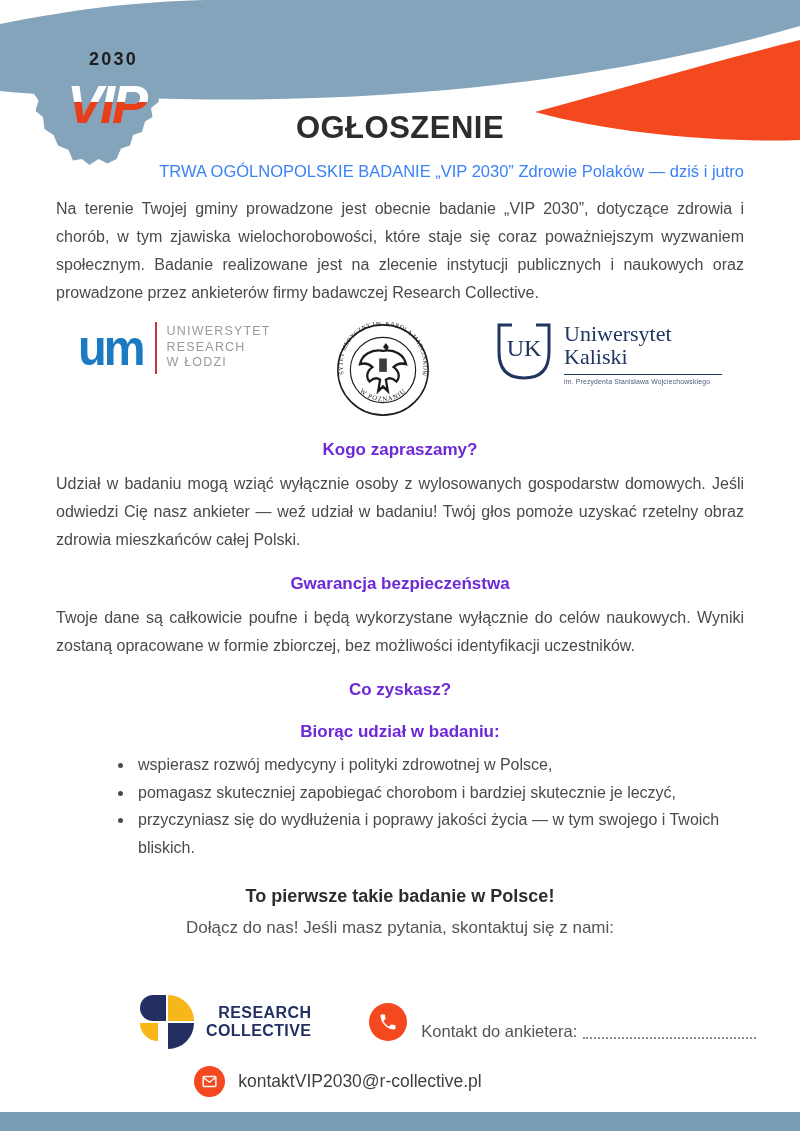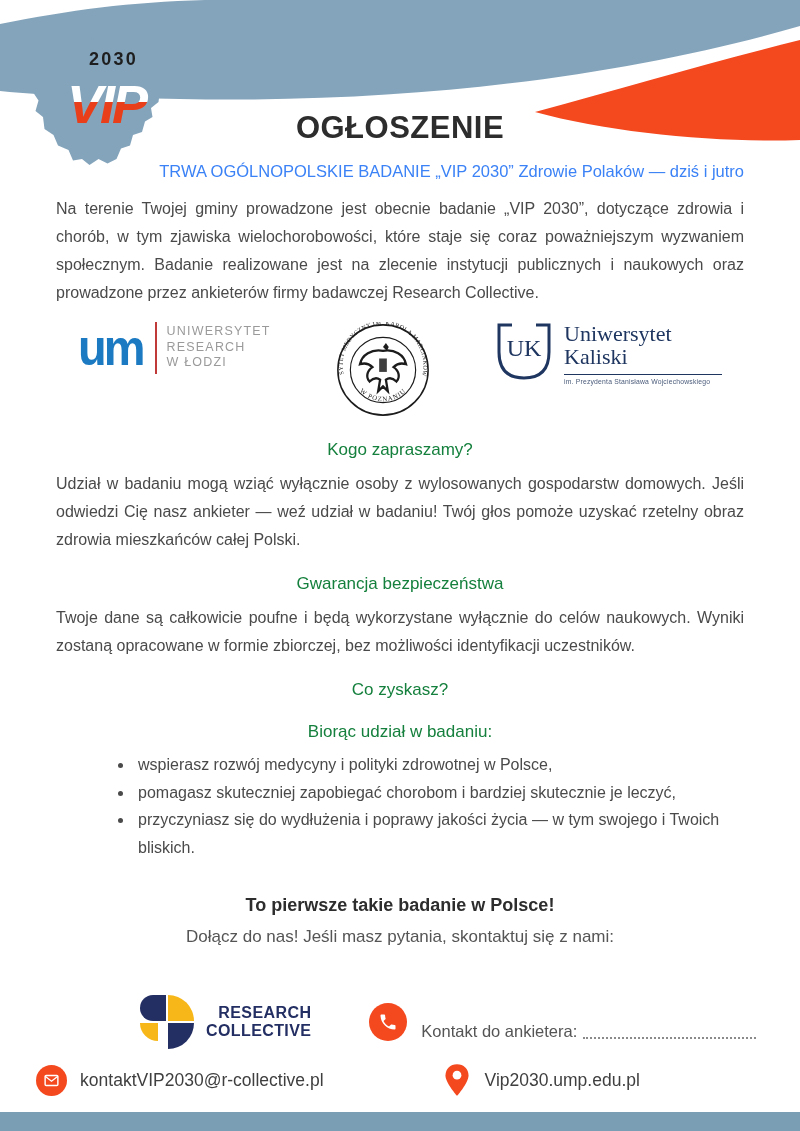--- a/index.html
+++ b/index.html
@@ -29,24 +29,24 @@
   .um-text{padding-left:10px;font-size:12.5px;line-height:1.25;letter-spacing:1.2px;
            color:#9A9A9A;font-weight:400;}
   .seal{width:96px;height:96px;}
   .uk-logo{display:flex;align-items:flex-start;}
   .uk-mark{width:56px;height:62px;margin-right:12px;}
   .uk-textblock{color:#1F3660;}
   .uk-name{font-family:"Liberation Serif",serif;font-size:22px;line-height:1.08;}
   .uk-rule{height:1px;background:#1F3660;margin:5px 0 3px;width:158px;}
   .uk-sub{font-size:6.8px;color:#4a5b7a;letter-spacing:.2px;}
   
-  .h3{margin:22px 0 0;text-align:center;font-size:17px;font-weight:400;color:#15803d;}
+  .h3{margin:22px 0 0;text-align:center;font-size:17px;font-weight:700;color:#6d28d9;}
   .bullets{margin:9px 0 0;padding-left:78px;font-size:16px;line-height:1.72;color:#4a4a4a;}
   .bullets li{padding-left:4px;margin:0;}
-  .closing-h{margin:34px 0 0;text-align:center;font-size:18px;font-weight:700;color:#2d2d2d;}
+  .closing-h{margin:25px 0 0;text-align:center;font-size:18px;font-weight:700;color:#2d2d2d;}
   .closing-line{margin:11px 0 0;text-align:center;font-size:17px;color:#555;}
   
   .rc-row{position:absolute;left:40px;right:44px;top:995px;display:flex;align-items:center;}
   .rc-logo{display:flex;align-items:center;margin-left:100px;text-align:right;}
   .rc-mark{width:54px;height:54px;display:grid;grid-template-columns:26px 26px;
            grid-template-rows:26px 26px;gap:2px;}
   .rc-mark .q1{background:#232E62;border-radius:26px 0 0 26px;}
   .rc-mark .q2{background:#F7B718;border-radius:0 26px 0 0;}
   .rc-mark .q3{background:#F7B718;border-radius:0 0 0 26px;width:18px;height:18px;}
   .rc-mark .q4{background:#232E62;border-radius:0 0 26px 0;}
@@ -189,25 +189,16 @@
   <div class="contacts">
     <div class="contact-item">
       <span class="small-icon">
         <svg width="17" height="17" viewBox="0 0 24 24" fill="none" stroke="#ffffff" stroke-width="2">
           <rect x="3" y="5" width="18" height="14" rx="1.5"></rect>
           <path d="M3,6 L12,13 L21,6"></path>
         </svg>
       </span>
       <span class="contact-text">kontaktVIP2030@r-collective.pl</span>
     </div>
-    <div class="contact-item">
-      <span style="display:flex;">
-        <svg width="30" height="34" viewBox="0 0 24 28">
-          <path d="M12,1 C6.5,1 2.5,5 2.5,10.2 C2.5,16.2 12,27 12,27 C12,27 21.5,16.2 21.5,10.2 C21.5,5 17.5,1 12,1 Z" fill="#F4481F"></path>
-          <circle cx="12" cy="10" r="3.6" fill="#ffffff"></circle>
-        </svg>
-      </span>
-      <span class="contact-text">Vip2030.ump.edu.pl</span>
-    </div>
   </div>
 
   <div class="footer-bar"></div>
 </div>
 
 </body></html>

